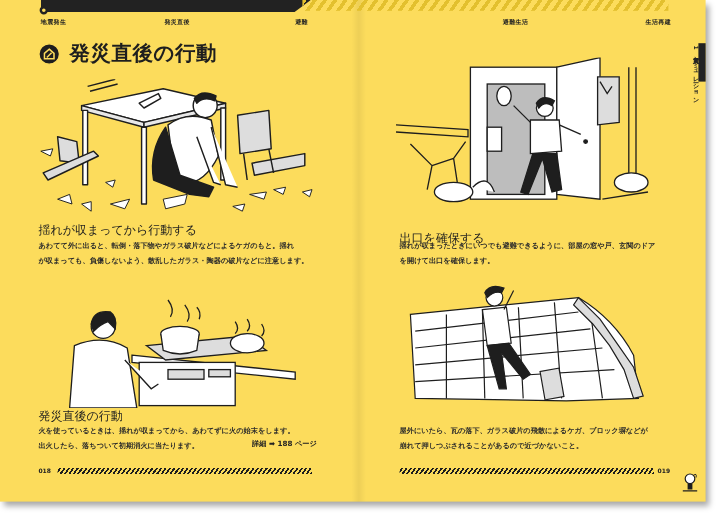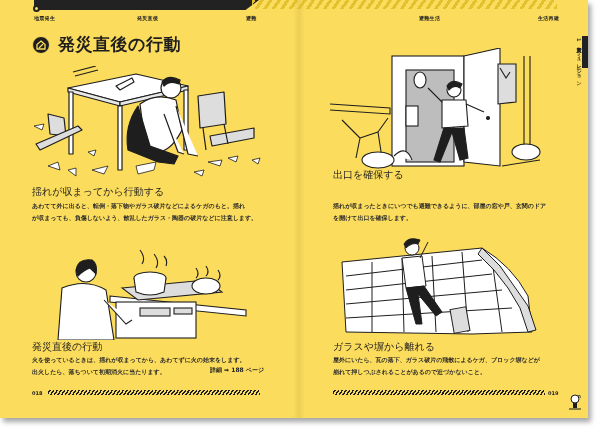--- a/index.html
+++ b/index.html
@@ -151,21 +151,21 @@
         <path d="M114 80 L104 112 L110 114 L122 84 L130 112 L138 110 L134 80 Z" fill="#1e1e1e"></path>
 
         <ellipse cx="48" cy="112" rx="16" ry="8" fill="#fff"></ellipse>
         <path d="M64 108 Q76 96 82 112" fill="#fff"></path>
         <ellipse cx="196" cy="104" rx="14" ry="8" fill="#fff"></ellipse>
         <path d="M172 118 L210 112"></path>
       </g>
     </svg>
   </div>
 
-  <div class="sec-title" style="left:333px;top:168px">出口を確保する</div>
+  <div class="sec-title" style="left:333px;top:192px">出口を確保する</div>
   <div class="sec-body" style="left:333px;top:200px;width:250px">
     <div>揺れが収まったときにいつでも避難できるように、部屋の窓や戸、玄関のドア</div>
     <div>を開けて出口を確保します。</div>
   </div>
 
   <div class="illus" style="left:46px;top:240px;width:220px;height:100px">
     <svg viewBox="0 0 220 100">
       <g stroke="#1e1e1e" stroke-width="1.1" fill="none">
 
         <path d="M64 56 L200 70 L200 76 L64 62 Z" fill="#fff"></path>
@@ -211,21 +211,20 @@
 
         <circle cx="80" cy="12" r="7"></circle>
         <path d="M72 8 Q76 0 88 4 L86 8 Q80 6 74 12 Z" fill="#1e1e1e"></path>
         <path d="M70 22 L90 20 L94 50 L74 52 Z"></path>
         <path d="M88 22 L96 6" fill="none"></path>
         <path d="M74 52 L84 88 L90 88 L86 58 L104 80 L110 76 L92 50 Z" fill="#1e1e1e"></path>
       </g>
     </svg>
   </div>
 
-  <div class="sec-title" style="left:333px;top:340px">ガラスや塀から離れる</div>
   <div class="sec-body" style="left:333px;top:354px;width:250px">
     <div>屋外にいたら、瓦の落下、ガラス破片の飛散によるケガ、ブロック塀などが</div>
     <div>崩れて押しつぶされることがあるので近づかないこと。</div>
   </div>
 
   <div class="pnum" style="left:32px">018</div>
   <div class="hatch-bottom" style="left:48px;width:212px"></div>
   <div class="hatch-bottom" style="left:333px;width:212px"></div>
   <div class="pnum" style="left:548px">019</div>
 

